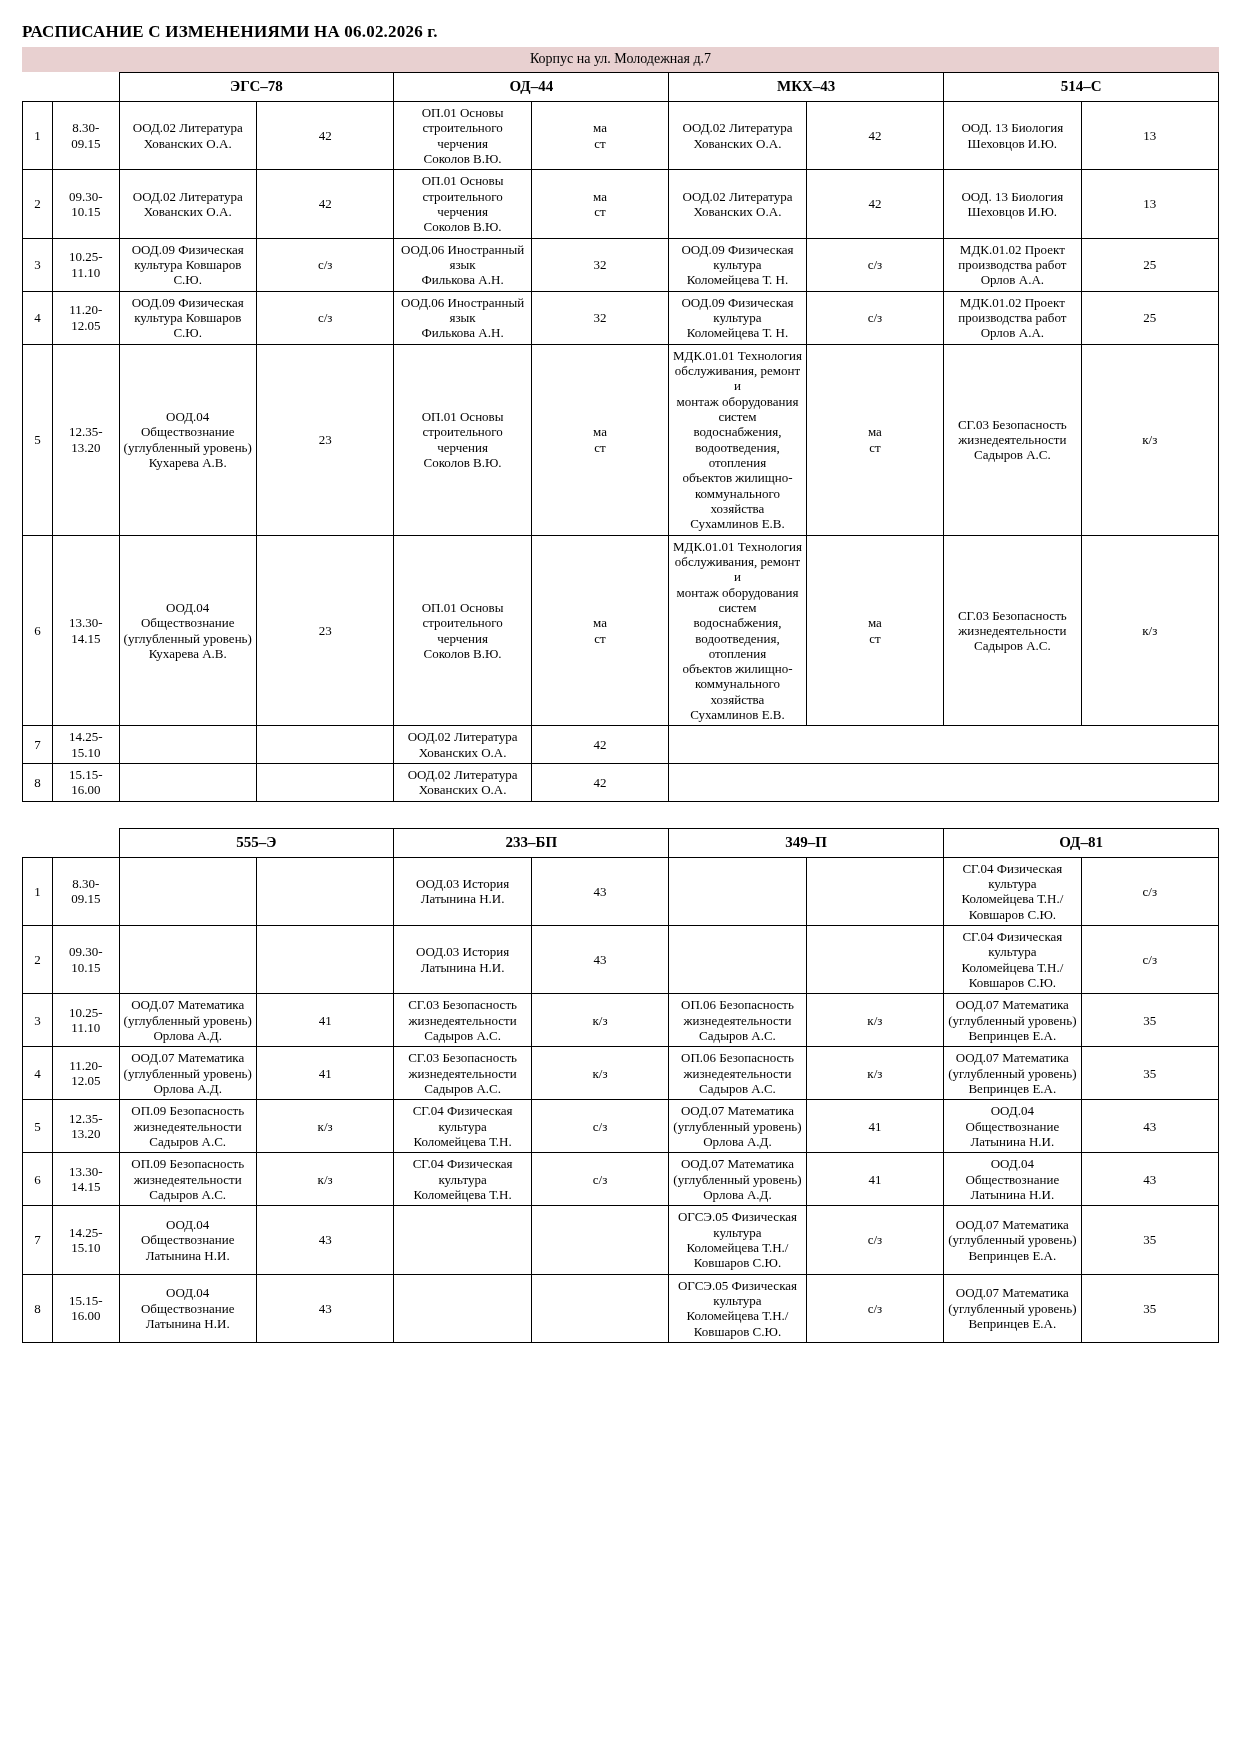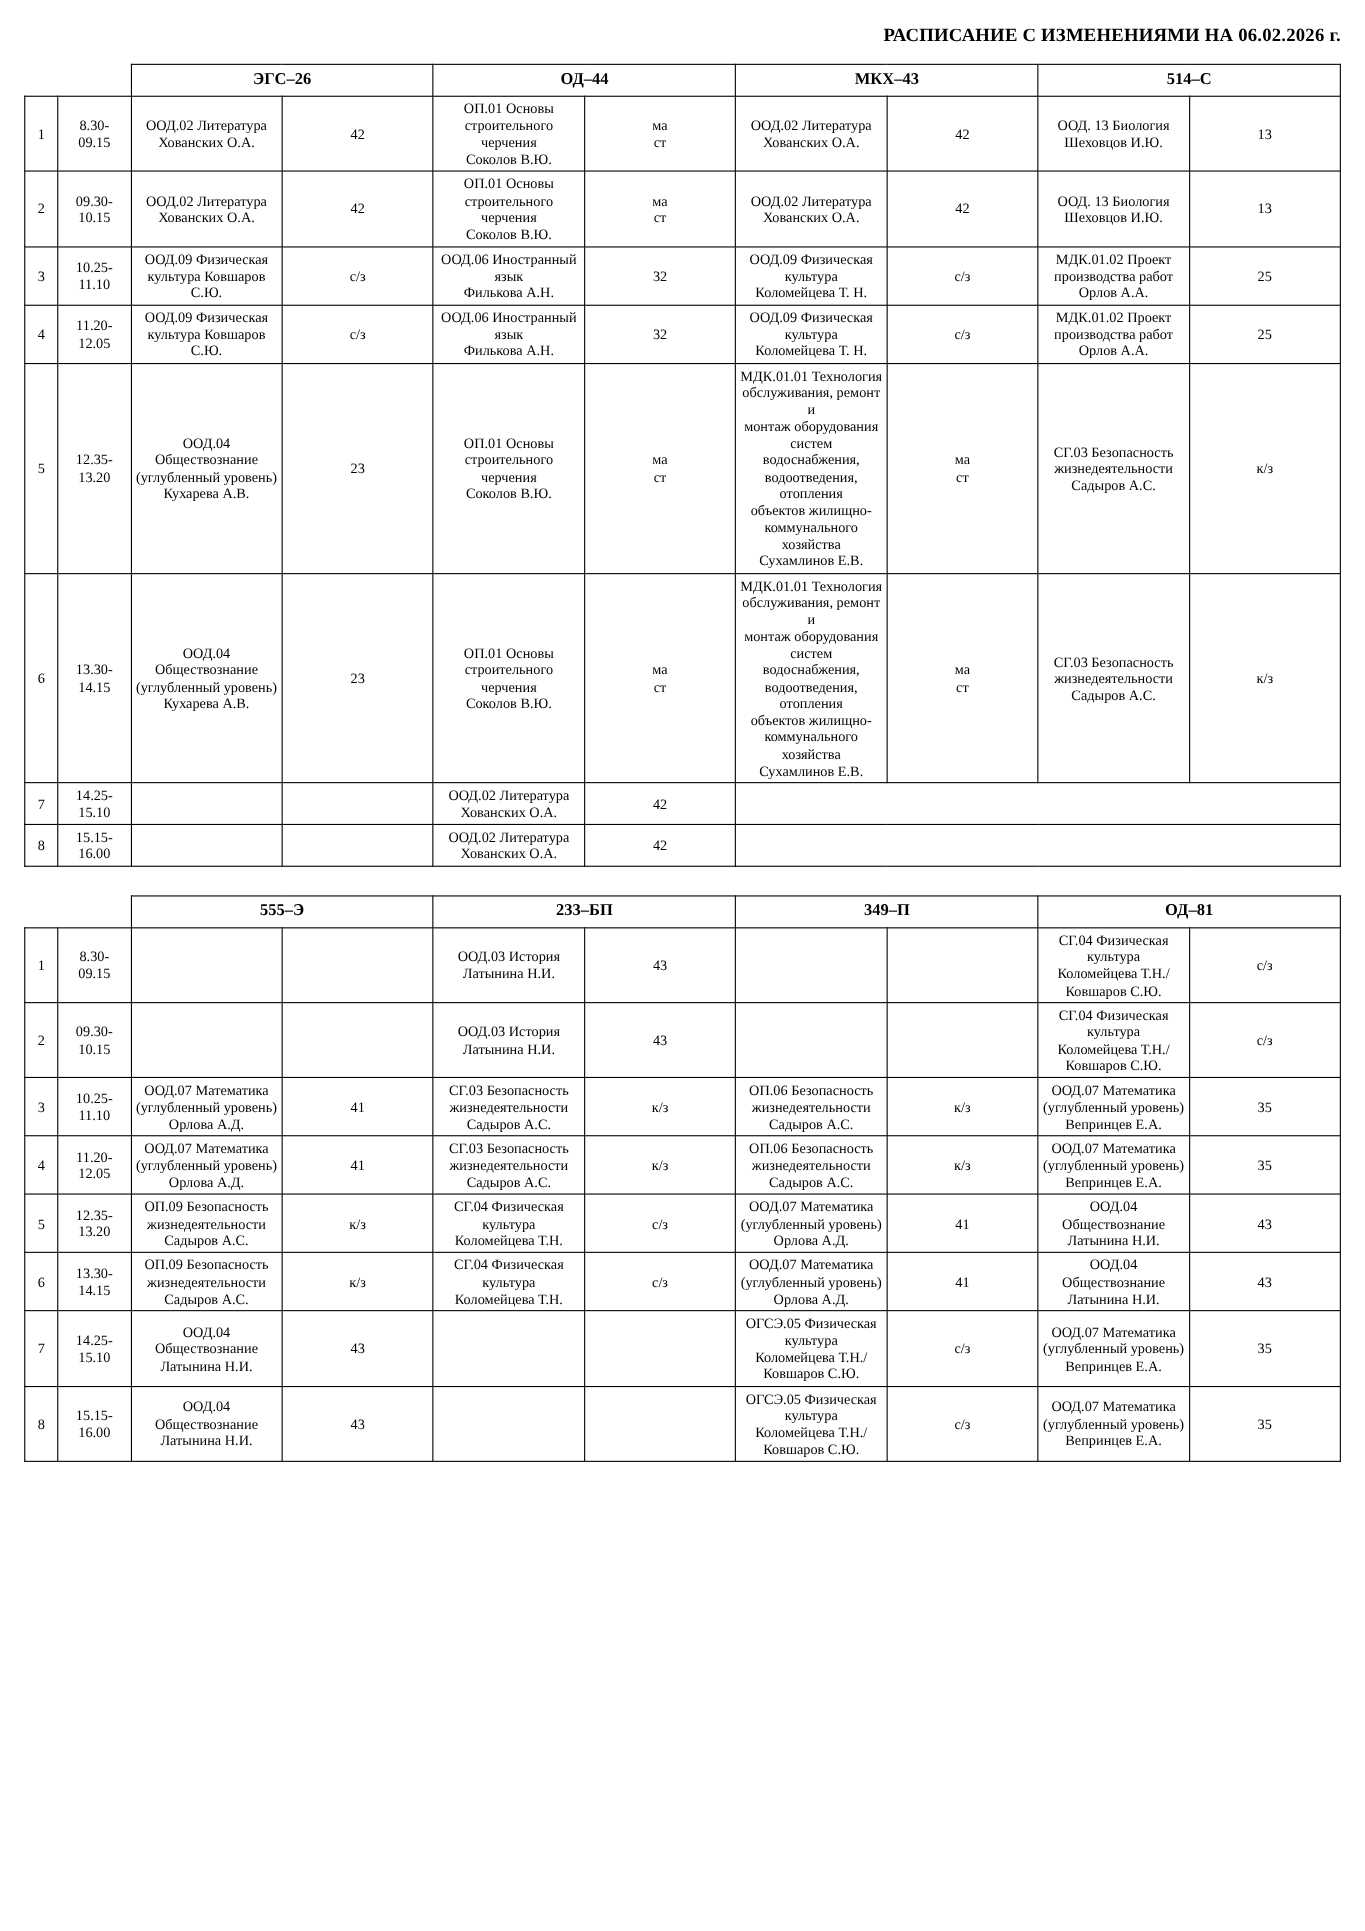--- a/index.html
+++ b/index.html
@@ -13,25 +13,25 @@
     font-family: "Liberation Serif", "DejaVu Serif", serif;
     color: #000000;
   }
   .page {
     width: 1241px;
     min-height: 1755px;
     box-sizing: border-box;
     padding: 18px 22px 0 22px;
   }
   .doc-title {
-    text-align: right;
+    text-align: left;
     font-weight: bold;
     font-size: 17px;
     letter-spacing: 0.2px;
-    margin: 4px 0 16px 0;
+    margin: 4px 0 5px 0;
   }
   .subtitle-band {
     background: #e8d0d0;
     text-align: center;
     font-size: 14px;
     padding: 3px 0 4px 0;
     margin: 0 0 0 0;
     border: 1px solid #e8d0d0;
   }
   table.sched {
@@ -65,27 +65,28 @@
   table.sched2 .col-num { width: 26px; }
   table.sched2 .col-time { width: 62px; }
   table.sched2 .col-room { width: 44px; }
 </style>
 </head>
 <body>
 
 <div class="page">
 
   <div class="doc-title">РАСПИСАНИЕ С ИЗМЕНЕНИЯМИ НА 06.02.2026 г.</div>
+  <div class="subtitle-band">Корпус на ул. Молодежная д.7</div>
 
   <table class="sched sched1">
     <thead>
       <tr>
         <th class="col-num nb"></th>
         <th class="col-time nb"></th>
-        <th colspan="2">ЭГС–26</th>
+        <th colspan="2">ЭГС–78</th>
         <th colspan="2">ОД–44</th>
         <th colspan="2">МКХ–43</th>
         <th colspan="2">514–С</th>
       </tr>
     </thead>
     <tbody>
         <tr>
           <td class="col-num">1</td>
           <td class="col-time">8.30-<br>09.15</td>
           <td>ООД.02 Литература<br>Хованских О.А.</td>

